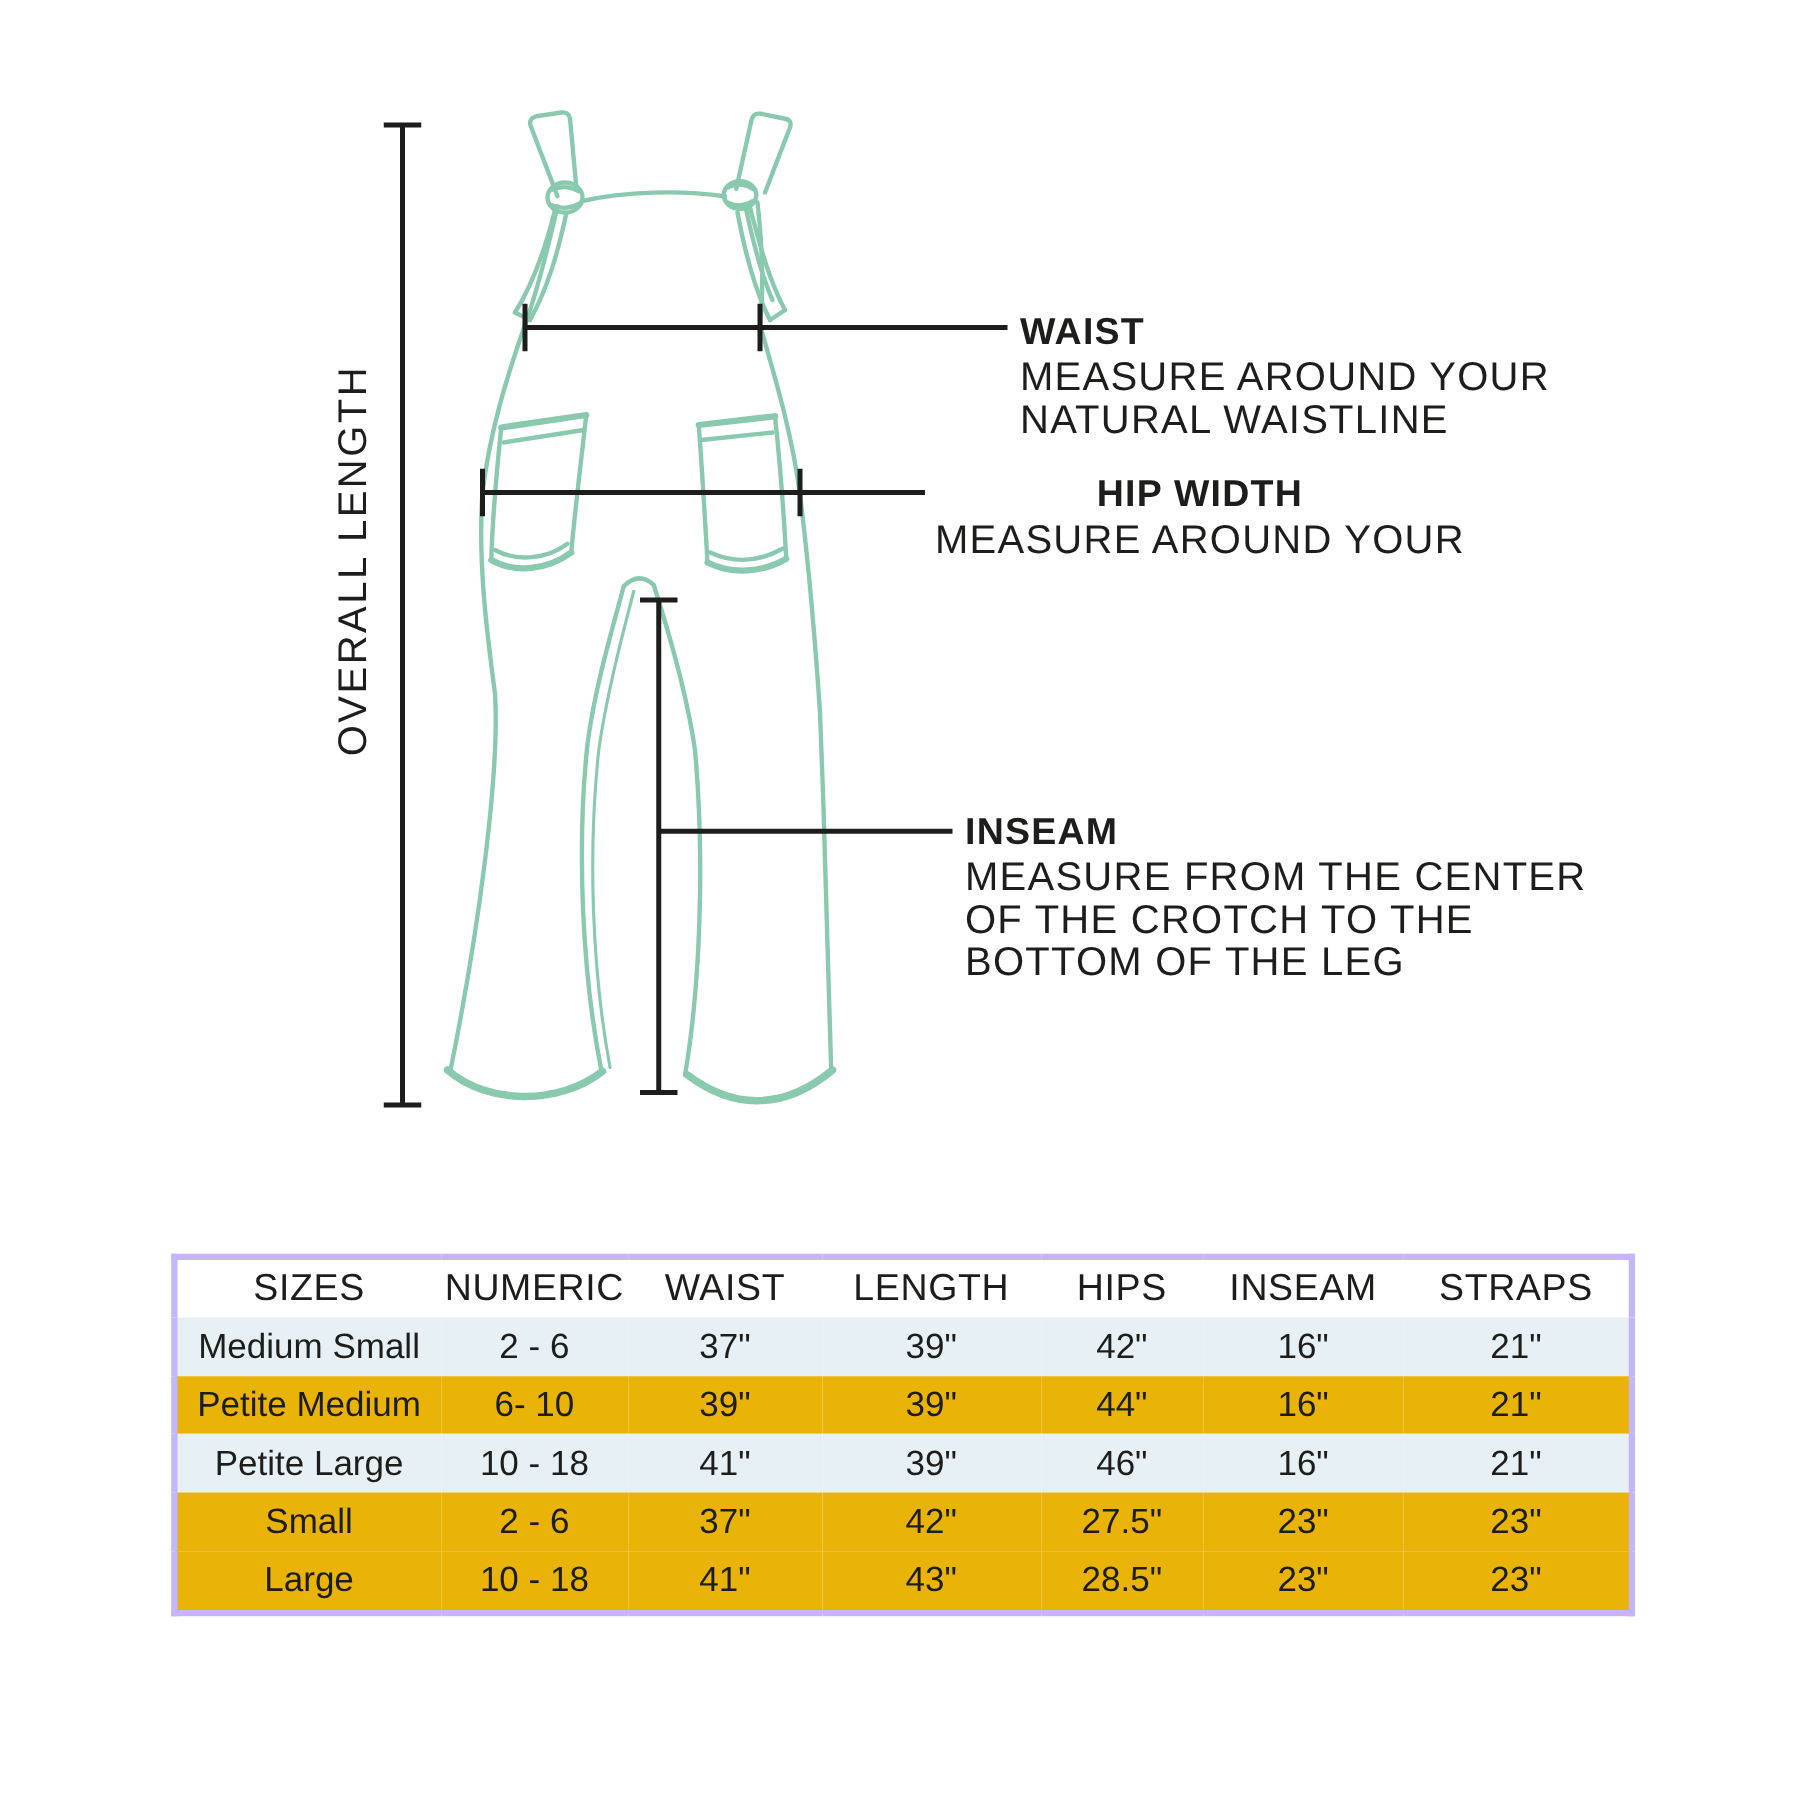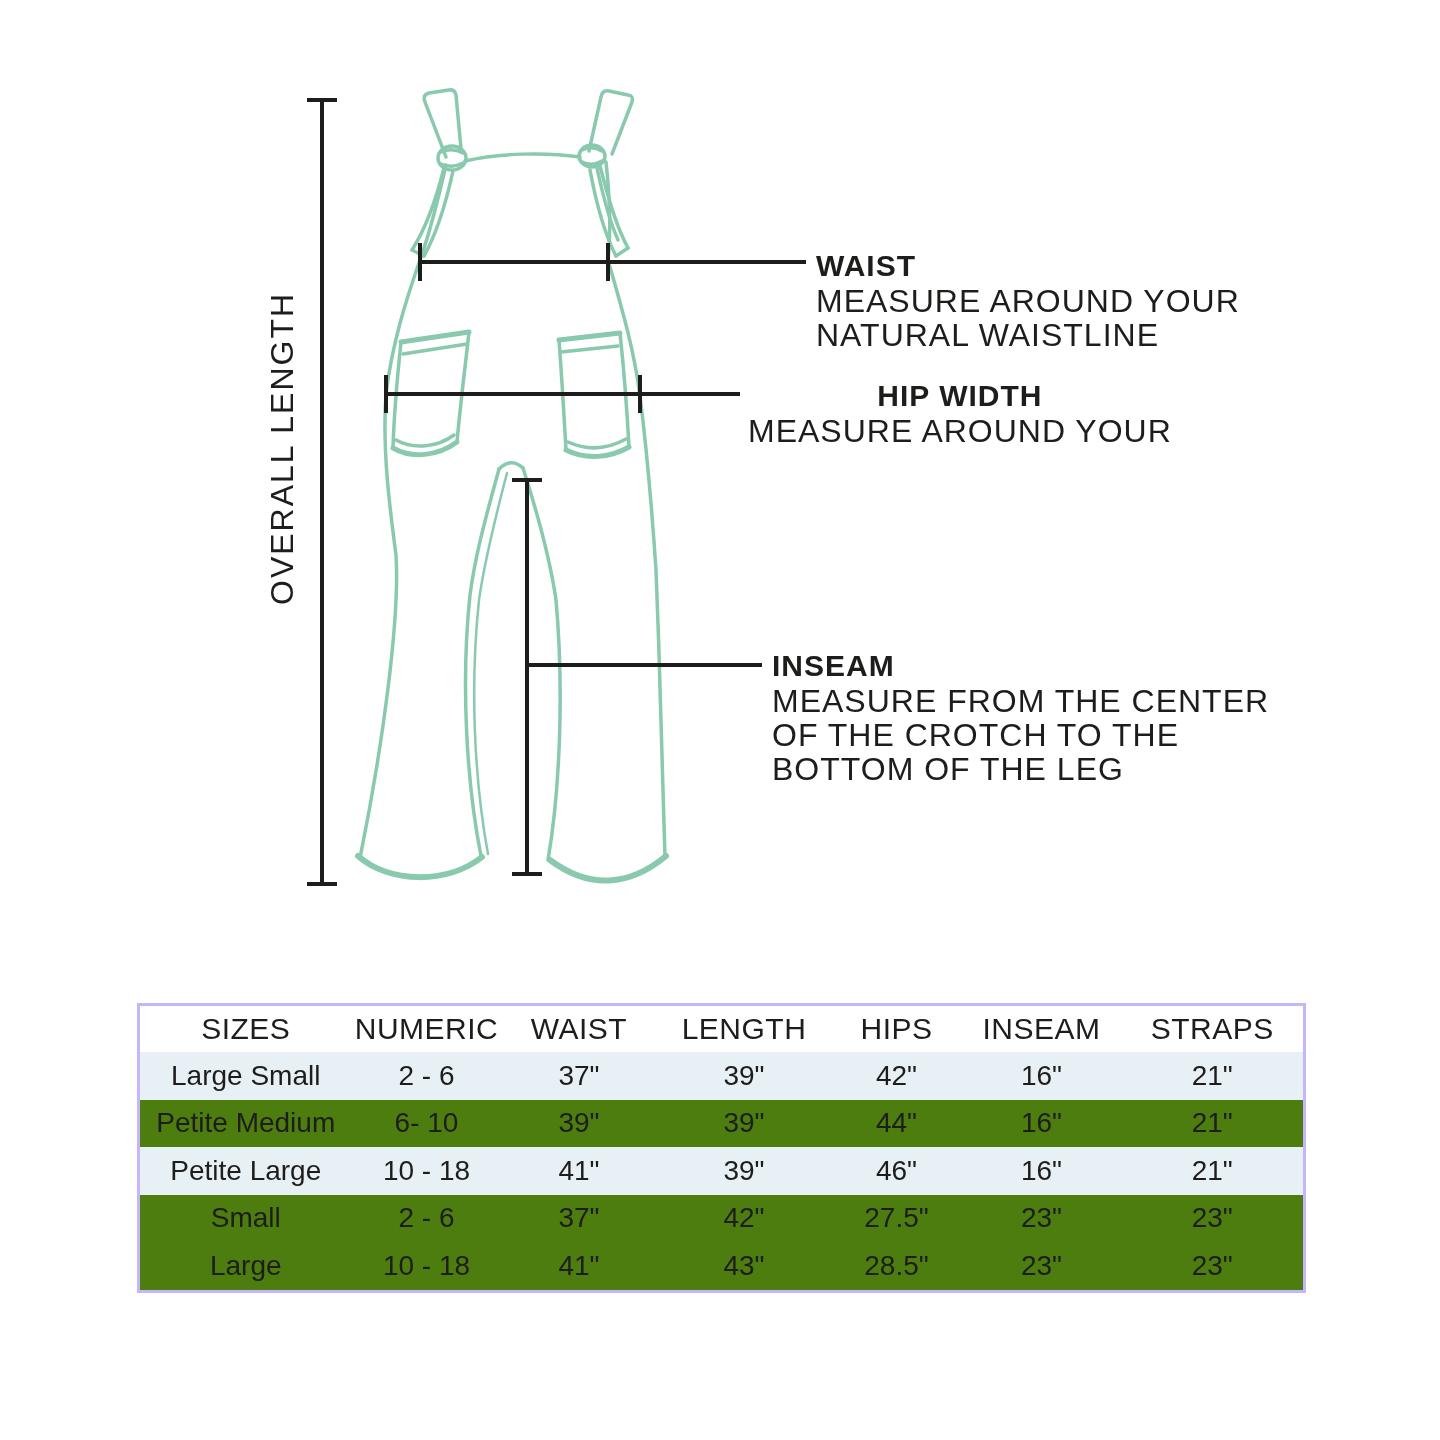--- a/index.html
+++ b/index.html
@@ -6,27 +6,27 @@
   .canvas{position:relative;width:1440px;height:1440px;background:#ffffff;overflow:hidden;
           font-family:"Liberation Sans", sans-serif;color:#1d1d1b;}
   .diagram-svg{position:absolute;left:0;top:0;}
   .ann{position:absolute;}
   .ann-title{font-size:30px;font-weight:700;letter-spacing:1px;line-height:36px;white-space:nowrap;}
   .ann-line{font-size:32px;font-weight:400;letter-spacing:1px;line-height:34px;white-space:nowrap;}
   .overall-label{position:absolute;left:134px;top:435px;width:300px;height:40px;
                  transform:rotate(-90deg);transform-origin:center center;
                  text-align:center;font-size:32px;font-weight:400;letter-spacing:2px;white-space:nowrap;}
   .size-table{position:absolute;left:137px;top:1003px;width:1166px;height:290px;
-              border:3px solid #c4b5fd;border-collapse:collapse;table-layout:fixed;}
+              border:5px solid #c4b5fd;border-collapse:collapse;table-layout:fixed;}
   .size-table th{height:46px;font-size:30px;font-weight:400;letter-spacing:0.5px;
                  text-align:center;vertical-align:middle;padding:0;}
   .size-table td{height:40px;font-size:28px;font-weight:400;text-align:center;
                  vertical-align:middle;padding:0;}
   .row-shaded{background:#e7f0f5;}
-  .row-plain{background:#4d7c0f;padding-left:26px;}
+  .row-plain{background:#eab308;padding-left:26px;}
 </style>
 </head>
 <body>
 
 <div class="canvas">
 
   <svg class="diagram-svg" width="1440" height="1000" viewBox="0 0 1440 1000">
 
     <g fill="none" stroke="#89c9ae" stroke-width="3.5" stroke-linecap="round" stroke-linejoin="round">
 
@@ -149,21 +149,21 @@
         <th>NUMERIC</th>
         <th>WAIST</th>
         <th>LENGTH</th>
         <th>HIPS</th>
         <th>INSEAM</th>
         <th>STRAPS</th>
       </tr>
     </thead>
     <tbody>
       <tr class="row-shaded">
-        <td>Large Small</td>
+        <td>Medium Small</td>
         <td>2 - 6</td>
         <td>37"</td>
         <td>39"</td>
         <td>42"</td>
         <td>16"</td>
         <td>21"</td>
       </tr>
       <tr class="row-plain">
         <td>Petite Medium</td>
         <td>6- 10</td>

